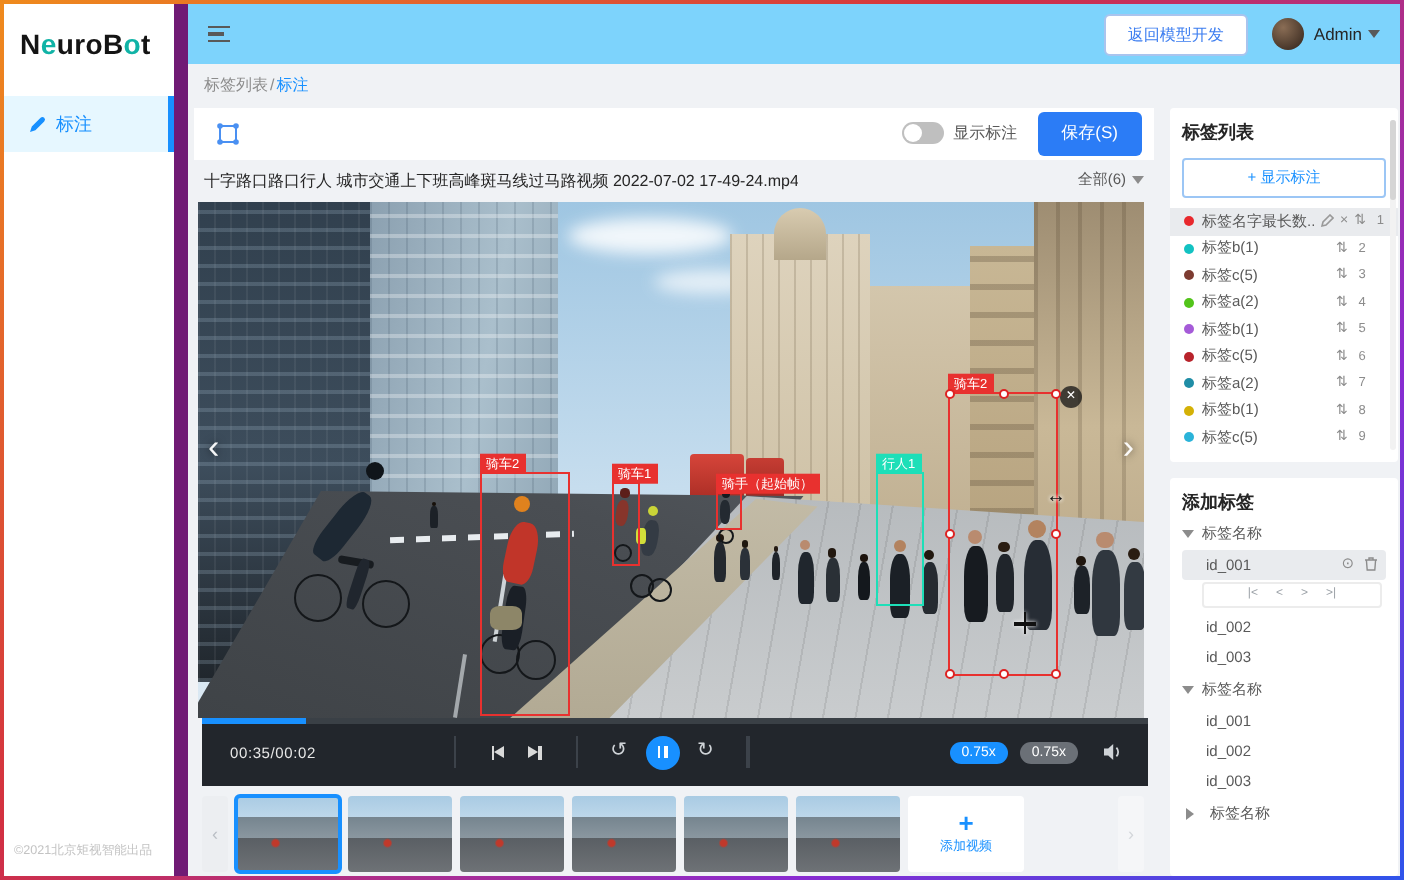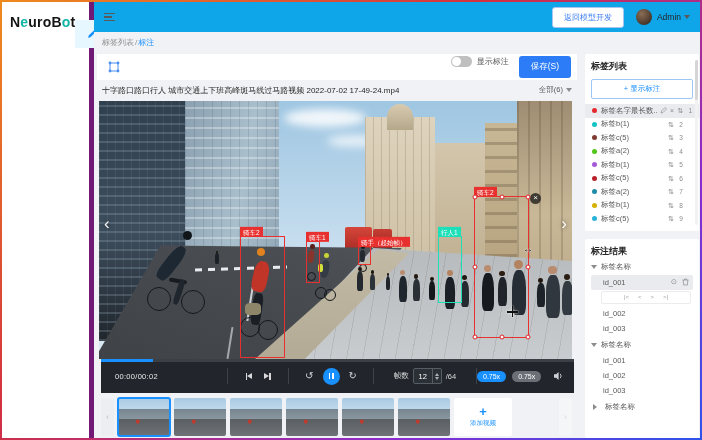--- a/index.html
+++ b/index.html
@@ -1,48 +1,48 @@
 <!DOCTYPE html>
 <html><head>
 <meta charset="utf-8">
 <style>
   html,body{margin:0;padding:0;background:#8a8f94;}
   *{box-sizing:border-box;font-family:"Liberation Sans","DejaVu Sans",sans-serif;}
   .app{width:702px;height:440px;display:flex;background:#fff;overflow:hidden;position:relative;
        border:2px solid transparent;
        border-image:linear-gradient(140deg,#ef8a1d 0%,#d33040 40%,#8a2bd0 75%,#2f54eb 100%) 1;}
   
-  .sidebar{width:92px;background:#fff;border-right:5px solid #701a75;display:flex;flex-direction:row;flex:none;}
+  .sidebar{width:92px;background:#fff;border-right:7px solid #701a75;display:flex;flex-direction:column;flex:none;}
   .logo{font-size:14px;font-weight:800;color:#141414;padding:12px 0 0 8px;letter-spacing:.2px;}
   .logo .accent{color:#10b3a6;}
   .nav-item{margin-top:18px;height:28px;display:flex;align-items:center;padding-left:12px;
             background:#e6f7ff;color:#1890ff;font-size:9px;border-right:3px solid #1890ff;cursor:pointer;}
   .nav-item svg{margin-right:5px;flex:none;}
   .side-footer{margin-top:auto;font-size:6.3px;color:#c3c3c3;padding:0 2px 8px 5px;white-space:nowrap;}
   
   .main{flex:1;display:flex;flex-direction:column;min-width:0;}
-  .topbar{height:30px;background:#0ea5e9;display:flex;align-items:center;flex:none;}
+  .topbar{height:30px;background:#7dd3fc;display:flex;align-items:center;flex:none;}
   .burger{margin-left:10px;display:flex;flex-direction:column;gap:2px;cursor:pointer;}
   .burger i{display:block;width:11px;height:1.5px;background:#595959;}
   .burger i:nth-child(2){width:8px;}
   .topbar-right{margin-left:auto;display:flex;align-items:center;margin-right:10px;}
   .back-btn{font-size:8px;color:#3d7ef0;background:#fff;border:1px solid #a9c4ee;border-radius:3px;
             padding:4px 11px;cursor:pointer;}
   .avatar{width:16px;height:16px;border-radius:50%;margin-left:12px;
           background:radial-gradient(circle at 35% 30%,#8a6d55,#4a382b 70%,#2c211a);}
   .admin-name{font-size:8.5px;color:#262626;margin-left:5px;}
   .caret-down{width:0;height:0;border:3px solid transparent;border-top:4px solid #595959;margin-left:3px;margin-top:3px;}
   
   .content{flex:1;background:#f0f2f5;display:flex;padding:0 3px;min-height:0;}
   .left-col{width:480px;flex:none;display:flex;flex-direction:column;}
   .breadcrumb{height:22px;display:flex;align-items:center;font-size:8px;padding-left:5px;}
   .bc-parent{color:#8c8c8c;}.bc-sep{color:#8c8c8c;margin:0 1px;}.bc-current{color:#1890ff;cursor:pointer;}
   .tool-card{height:26px;background:#fff;display:flex;align-items:center;flex:none;}
   .rect-tool{margin-left:10px;cursor:pointer;display:flex;}
-  .tool-right{margin-left:auto;display:flex;}
+  .tool-right{margin-left:auto;display:flex;align-items:center;}
   .toggle{width:21px;height:11px;border-radius:6px;background:rgba(0,0,0,.25);position:relative;cursor:pointer;flex:none;}
   .toggle .knob{position:absolute;left:1px;top:1px;width:9px;height:9px;border-radius:50%;background:#fff;}
   .toggle-label{font-size:8px;color:#595959;margin:0 10px 0 5px;}
   .save-btn{background:#2b7cf6;color:#fff;font-size:8.5px;border:none;border-radius:3px;padding:5px 12px;
             margin-right:6px;cursor:pointer;}
   .title-row{height:22px;display:flex;align-items:center;padding:0 5px;}
   .video-title{font-size:8px;color:#262626;white-space:nowrap;overflow:hidden;text-overflow:ellipsis;max-width:400px;}
   .filter{margin-left:auto;display:flex;align-items:flex-end;font-size:7.5px;color:#595959;cursor:pointer;}
   .filter .caret-down{border-top-color:#8c8c8c;}
   
@@ -354,21 +354,21 @@
                 </div>
               </div>
             <span class="nav-arrow nav-prev">‹</span>
             <span class="nav-arrow nav-next">›</span>
           </div>
 
           <div class="controls">
             <div class="progress">
                 <div class="fill"></div>
               </div>
-            <span class="ctime">00:00/00:02</span>
+            <span class="ctime">00:35/00:02</span>
             <span class="cdiv"></span>
             <div class="cgroup g-step">
               <span class="framebtn">
                   <span class="vbar"></span>
                   <span class="tri-l"></span>
                 </span>
               <span class="framebtn">
                   <span class="tri-r"></span>
                   <span class="vbar"></span>
                 </span>
@@ -376,31 +376,20 @@
             <span class="cdiv"></span>
             <div class="cgroup g-play">
               <span class="seek">↺</span>
               <button class="pause-btn">
                   <i></i>
                   <i></i>
                 </button>
               <span class="seek">↻</span>
             </div>
             <span class="cdiv"></span>
-            <div class="cgroup g-frame">
-              <span class="frame-label">帧数</span>
-              <span class="frame-input-wrap">
-                <input class="frame-input" value="12" style="">
-                <span class="spin">
-                    <span class="sp-u"></span>
-                    <span class="sp-d"></span>
-                  </span>
-              </span>
-              <span class="frame-total">/64</span>
-            </div>
             <span class="cdiv"></span>
             <div class="cgroup g-speed" id="speed-pills">
               <button class="pill active">0.75x</button>
                 <button class="pill idle">0.75x</button>
                 <span class="speaker">
                 <svg width="11" height="10" viewBox="0 0 11 10">
                     <path d="M1 3.2v3.6h2.1L5.6 9V1L3.1 3.2z" fill="#cfd3d7"></path>
                     <path d="M7.2 2.8a3.2 3.2 0 010 4.4" stroke="#cfd3d7" fill="none" stroke-width=".9"></path>
                   </svg>
               </span>
@@ -499,21 +488,21 @@
     <span class="licon">⇅</span>
     <span class="lnum">9</span>
   </div>
             </div>
           <div class="vscroll">
               <i></i>
             </div>
         </div>
 
         <div class="card results-card">
-          <div class="panel-title">标注结果</div>
+          <div class="panel-title">添加标签</div>
           <div id="results-groups">
               <div class="rgroup-head">
                 <div class="chev open"></div>
                 <span>标签名称</span>
               </div>
               <div class="rrow selected">
                 <span>id_001</span>
                 <span class="sp"></span>
                 <span class="ricon">⊙</span>
                 <span class="ricon">

